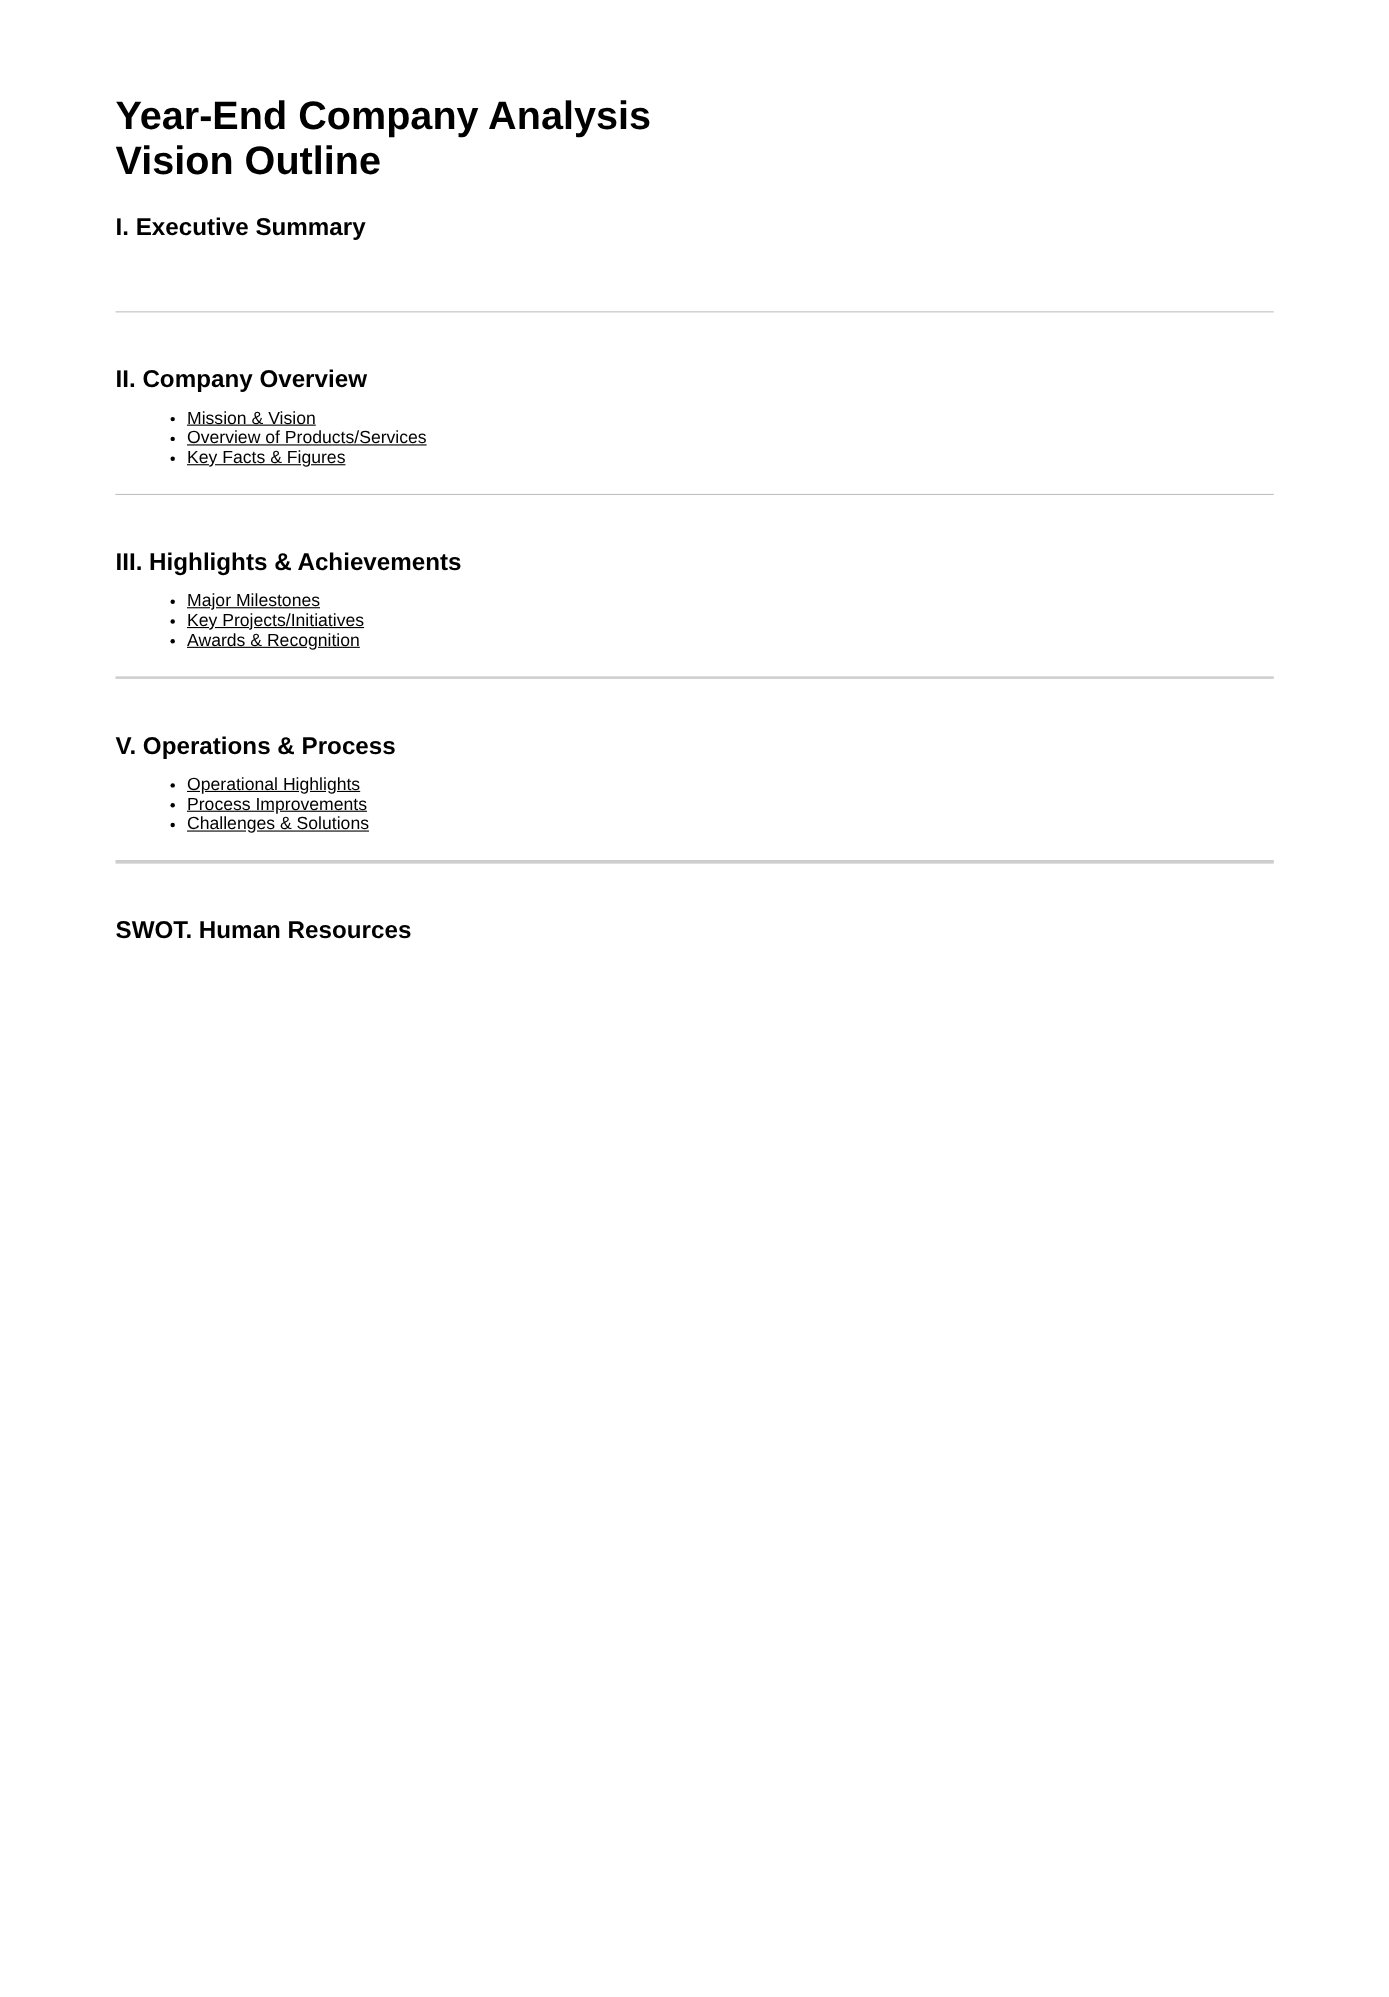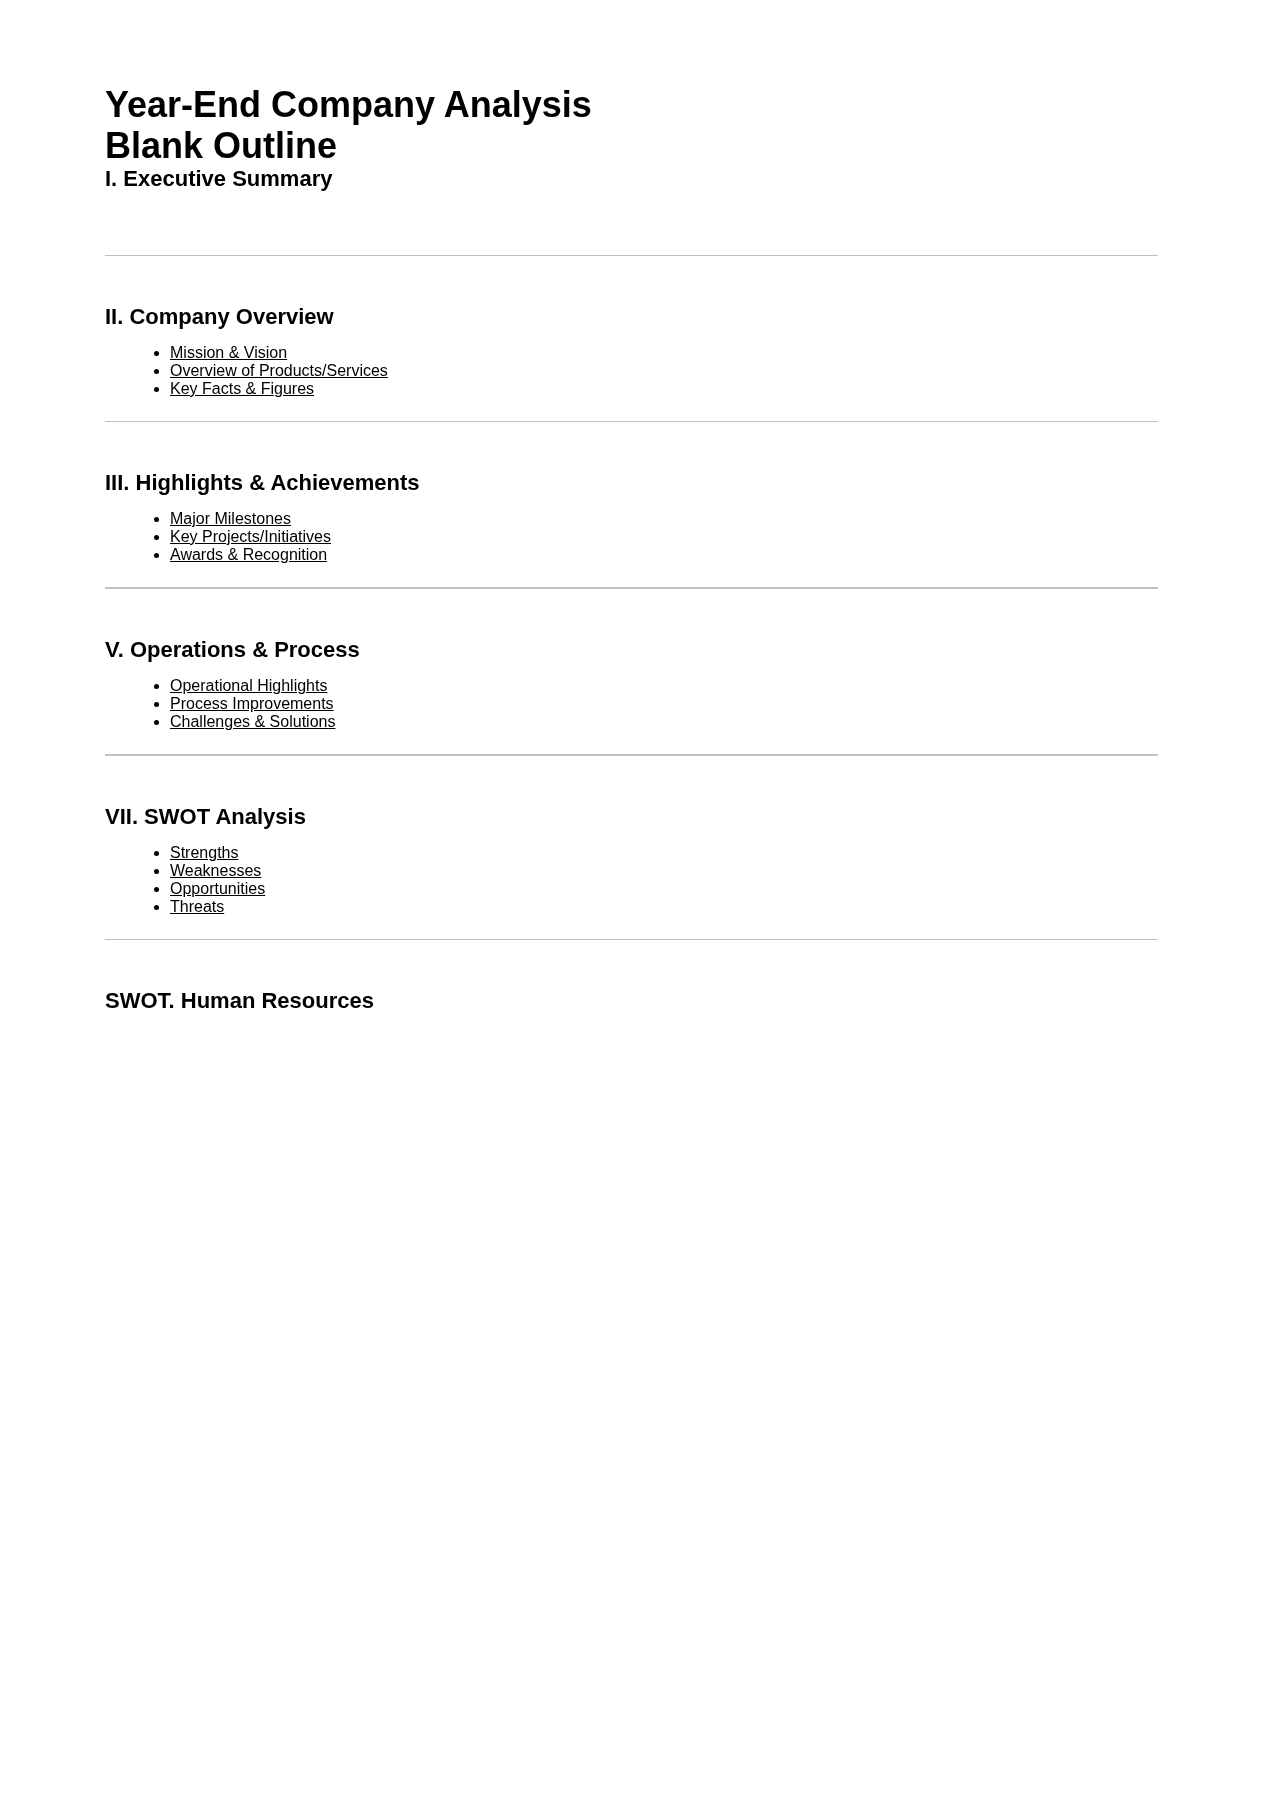--- a/index.html
+++ b/index.html
@@ -2,36 +2,36 @@
 <html><head>
 <meta charset="utf-8">
 <style>
   html, body { margin: 0; padding: 0; background: #ffffff; }
   body { width: 1263px; height: 1815px; position: relative; font-family: "Liberation Sans", sans-serif; color: #000; }
   .page { position: absolute; left: 0; top: 0; width: 1263px; height: 1300px; overflow: hidden; }
   .content { position: absolute; left: 105px; top: 84px; width: 1053px; }
   h1 { margin: 0; font-size: 36px; font-weight: bold; line-height: 41px; }
   .section { }
   h2 { margin: 0; font-size: 22px; font-weight: bold; line-height: 25px; }
-  .sec-first h2 { }
+  .sec-first h2 { margin-top: 28px; }
   .sec-first .blank { height: 64px; }
   .section.rest h2 { margin-top: 48px; }
   ul { margin: 15px 0 0 0; padding: 0 0 0 65px; list-style: disc; text-decoration: underline; }
   li { font-size: 16px; line-height: 18px; }
   .sec-end { height: 23px; }
   hr { border: none; border-top: 1px solid #c0c0c0; margin: 0; height: 0; }
 </style>
 </head>
 <body>
 
 <div class="page">
   <div class="content">
     <h1>
       <span>Year-End Company Analysis</span><br>
-      <span>Blank Outline</span>
+      <span>Vision Outline</span>
     </h1>
 
     <div class="section sec-first">
       <h2>I. Executive Summary</h2>
       <div class="blank"></div>
     </div>
     <hr>
 
     <div class="section rest">
       <h2>II. Company Overview</h2>
@@ -63,29 +63,19 @@
         <li>Operational Highlights</li>
         <li>Process Improvements</li>
         <li>Challenges &amp; Solutions</li>
       </ul>
       <div class="sec-end"></div>
     </div>
     <hr>
 
     <hr>
 
-    <div class="section rest">
-      <h2>VII. SWOT Analysis</h2>
-      <ul>
-        <li>Strengths</li>
-        <li>Weaknesses</li>
-        <li>Opportunities</li>
-        <li>Threats</li>
-      </ul>
-      <div class="sec-end"></div>
-    </div>
     <hr>
 
     <div class="section rest">
       <h2>SWOT. Human Resources</h2>
     </div>
   </div>
 </div>
 
 </body></html>

